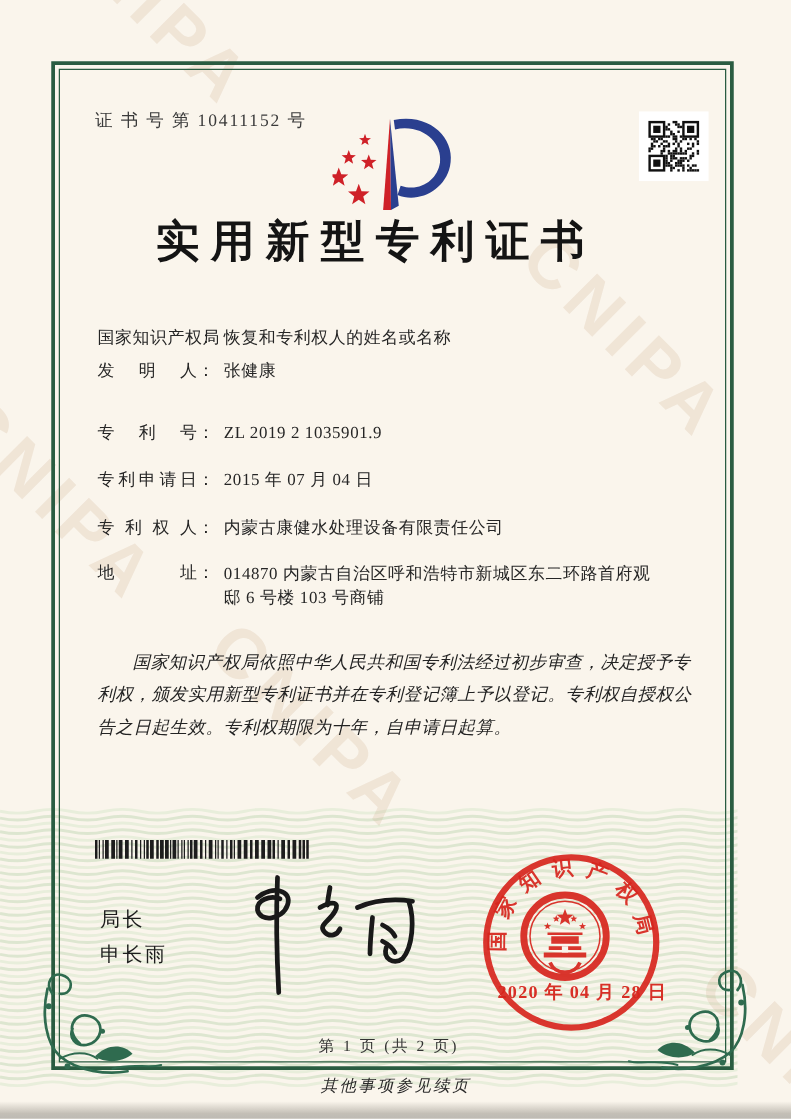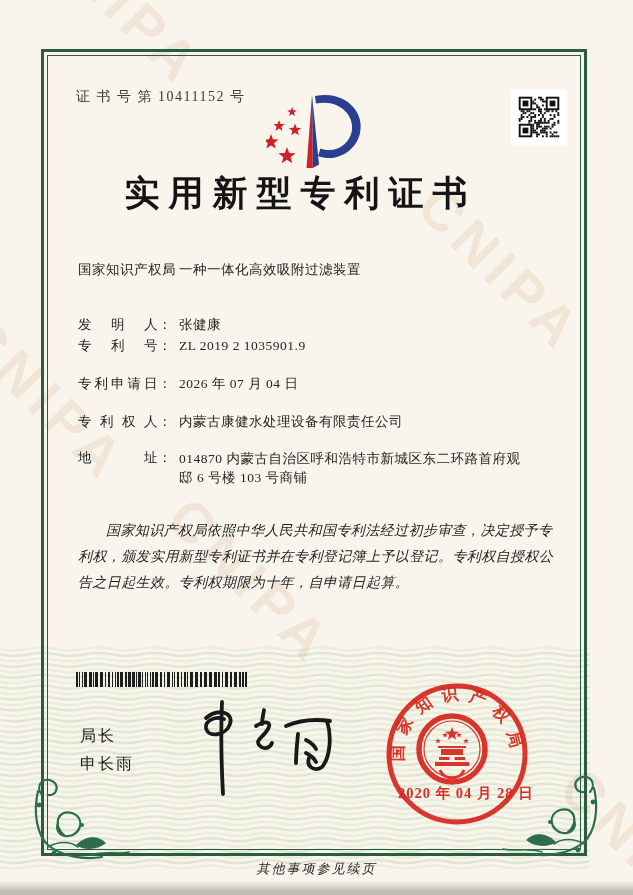--- a/index.html
+++ b/index.html
@@ -293,30 +293,30 @@
         <polygon points="5.0,50.0 7.0,55.3 12.6,55.5 8.2,59.0 9.7,64.5 5.0,61.4 0.3,64.5 1.8,59.0 -2.6,55.5 3.0,55.3" fill="var(--logo_red,#cf2128)"></polygon>
         <polygon points="21.0,63.0 23.2,68.9 29.6,69.2 24.6,73.2 26.3,79.3 21.0,75.8 15.7,79.3 17.4,73.2 12.4,69.2 18.8,68.9" fill="var(--logo_red,#cf2128)"></polygon>
       </g>
     <polygon points="46,11 40.5,84 46.8,84" fill="var(--logo_red,#cf2128)"></polygon>
     <polygon points="46,11 46.8,84 53,80.5" fill="var(--logo_blue,#2a3f8f)"></polygon>
     <path d="M49 12 C 79 6 99 28 94 49 C 90 68 69 79 52 72 L 54.5 64.5 C 70 70 84 60 86 46 C 88 30 72 15 50 19.5 Z" fill="var(--logo_blue,#2a3f8f)"></path>
   </svg>
   <div class="title">实用新型专利证书</div>
 
   <div class="field-row" style="top:261px">
-    <span class="lbl">国家知识产权局</span><span>：</span><span class="val">一种一体化高效吸附过滤装置</span>
-  </div>
-  <div class="field-row" style="top:316px">
+    <span class="lbl">国家知识产权局</span><span>：</span><span class="val">恢复和专利权人的姓名或名称</span>
+  </div>
+  <div class="field-row" style="top:288px">
     <span class="lbl">发明人</span><span>：</span><span class="val">张健康</span>
   </div>
   <div class="field-row" style="top:337px">
     <span class="lbl">专利号</span><span>：</span><span class="val">ZL 2019 2 1035901.9</span>
   </div>
   <div class="field-row" style="top:375px">
-    <span class="lbl">专利申请日</span><span>：</span><span class="val">2026 年 07 月 04 日</span>
+    <span class="lbl">专利申请日</span><span>：</span><span class="val">2015 年 07 月 04 日</span>
   </div>
   <div class="field-row" style="top:413px">
     <span class="lbl">专利权人</span><span>：</span><span class="val">内蒙古康健水处理设备有限责任公司</span>
   </div>
   <div class="field-row" style="top:449px">
     <span class="lbl">地址</span><span>：</span><span class="addr-val"><span>014870 内蒙古自治区呼和浩特市新城区东二环路首府观</span><br><span>邸 6 号楼 103 号商铺</span></span>
   </div>
 
   <div class="paras">
     <p>国家知识产权局依照中华人民共和国专利法经过初步审查，决定授予专利权，颁发实用新型专利证书并在专利登记簿上予以登记。专利权自授权公告之日起生效。专利权期限为十年，自申请日起算。</p>
@@ -410,16 +410,17 @@
         <rect x="-13" y="8" width="26" height="3" stroke="none"></rect>
         <rect x="-11" y="0" width="22" height="6" stroke="none"></rect>
         <rect x="-14" y="-3" width="28" height="2" stroke="none"></rect>
         <rect x="-2.5" y="8" width="5" height="5" fill="#faf5ec" stroke="none"></rect>
         <path d="M -12 21 A 13 13 0 0 0 12 21" fill="none" stroke-width="3"></path>
       </g>
       <text x="16" y="119" font-size="14.5" font-weight="bold" letter-spacing="1" stroke="none" opacity=".95" font-family="'Liberation Serif','DejaVu Serif',serif">2020 年 04 月 28 日</text>
     </g>
   </svg>
 
+  <div class="page-num">第 1 页 (共 2 页)</div>
   <div class="cont-note">其他事项参见续页</div>
 
   <div class="bottom-shadow"></div>
 </div>
 
 </body></html>

